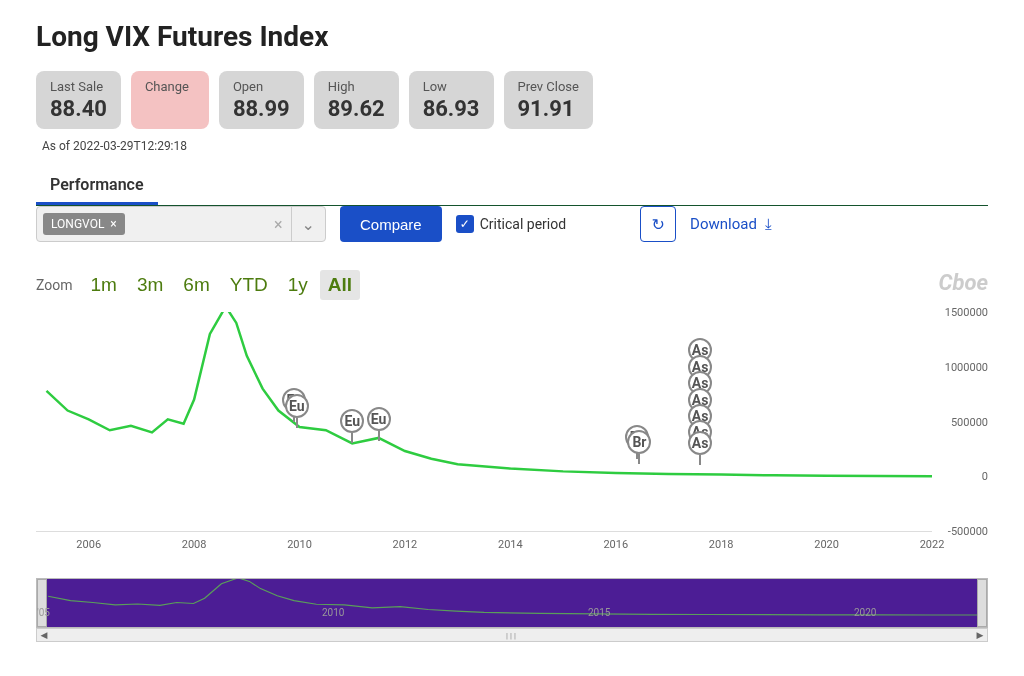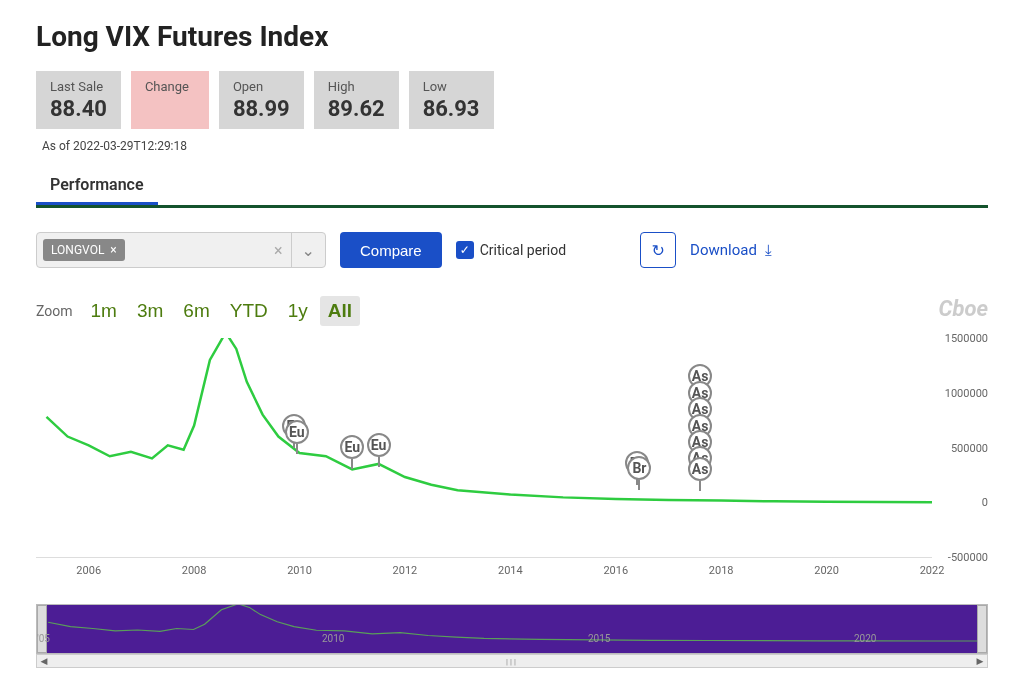--- a/index.html
+++ b/index.html
@@ -1,25 +1,25 @@
 <!DOCTYPE html>
 <html><head>
 <meta charset="utf-8">
 <style>
 * { box-sizing: border-box; margin: 0; padding: 0; }
 body { font-family: -apple-system, BlinkMacSystemFont, "Segoe UI", Roboto, sans-serif; background: #fff; color: #333; padding: 20px 36px; width: 1024px; }
 .title { font-size: 28px; font-weight: 700; color: #222; margin-bottom: 18px; }
 .stats-row { display: flex; gap: 10px; margin-bottom: 10px; }
-.stat-box { background: #d6d6d6; border-radius: 0; padding: 8px 14px; min-width: 78px; }
+.stat-box { background: #d6d6d6; border-radius: 8px; padding: 8px 14px; min-width: 78px; }
 .stat-box.change { background: #f4c2c2; }
 .stat-box.change .stat-value { color: #c0392b; }
 .stat-label { font-size: 13px; color: #555; margin-bottom: 2px; }
 .stat-value { font-size: 22px; font-weight: 700; color: #333; }
 .asof { font-size: 12px; color: #444; margin-left: 6px; margin-bottom: 14px; }
-.tabs { border-bottom: 3px solid #14532d; margin-bottom: 24px; }
+.tabs { border-bottom: 1px solid #14532d; }
 .tab { display: inline-block; padding: 8px 14px; font-size: 16px; font-weight: 600; color: #333; border-bottom: 3px solid #1a4fc7; }
 .controls { display: flex; align-items: center; gap: 14px; margin-bottom: 28px; }
 .symbol-select { display: flex; align-items: center; border: 1px solid #ccc; border-radius: 4px; height: 36px; width: 290px; background: #f0f0f0; }
 .symbol-chip { background: #888; color: #fff; font-size: 12px; padding: 4px 8px; border-radius: 3px; margin-left: 6px; display: flex; align-items: center; gap: 6px; }
 .symbol-chip .x { font-size: 12px; cursor: pointer; }
 .symbol-select .spacer { flex: 1; }
 .symbol-select .clear { color: #aaa; padding: 0 8px; cursor: pointer; }
 .symbol-select .chev { border-left: 1px solid #ccc; padding: 8px 10px; color: #888; cursor: pointer; }
 .btn-compare { background: #1a4fc7; color: #fff; border: none; border-radius: 4px; padding: 0 20px; height: 36px; font-size: 15px; cursor: pointer; }
 .checkbox-wrap { display: flex; align-items: center; gap: 6px; font-size: 14px; }
@@ -68,20 +68,24 @@
     <div class="stat-value">88.99</div>
   </div>
   <div class="stat-box">
     <div class="stat-label">High</div>
     <div class="stat-value">89.62</div>
   </div>
   <div class="stat-box">
     <div class="stat-label">Low</div>
     <div class="stat-value">86.93</div>
   </div>
+  <div class="stat-box">
+    <div class="stat-label">Prev Close</div>
+    <div class="stat-value">91.91</div>
+  </div>
 </div>
 
 <div class="asof">As of 2022-03-29T12:29:18</div>
 
 <div class="tabs">
   <div class="tab">Performance</div>
 </div>
 
 <div class="controls">
   <div class="symbol-select">

